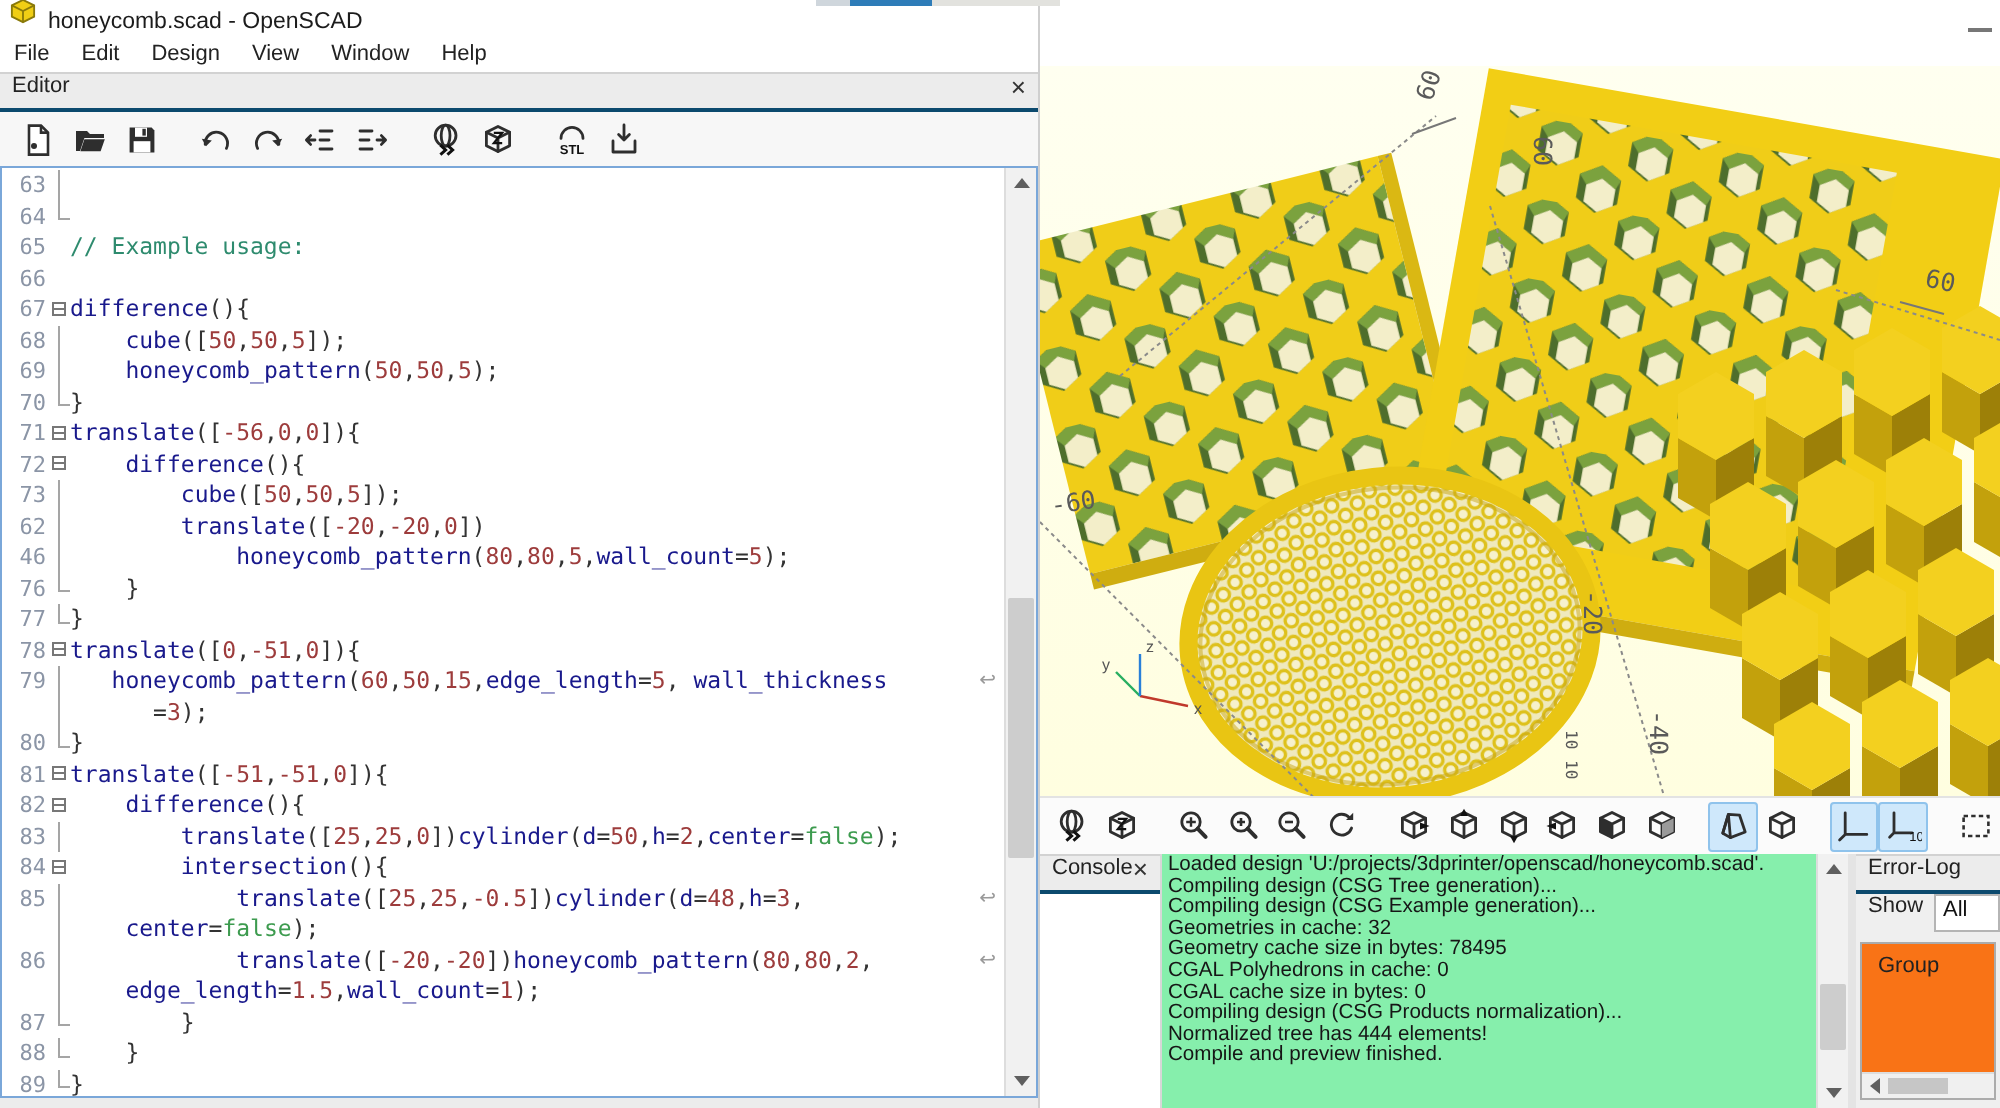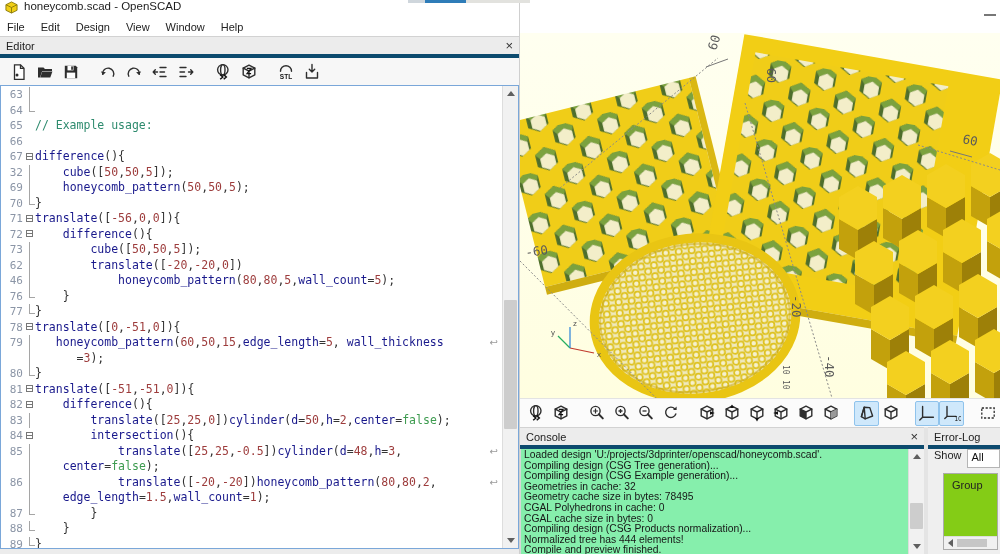--- a/index.html
+++ b/index.html
@@ -2,26 +2,26 @@
 <html><head>
 <meta charset="utf-8">
 <style>
   html,body{margin:0;padding:0}
   body{width:1000px;height:554px;overflow:hidden;position:relative;background:#fff;
        font-family:"Liberation Sans",sans-serif;-webkit-font-smoothing:antialiased}
   #app{display:flex;width:1000px;height:554px}
 
   
   #left{width:520px;box-sizing:border-box;display:flex;flex-direction:column;background:#f2f2f2;border-right:1px solid #cfcfcf}
-  #titlebar{height:17px;background:#fff;display:flex;align-items:flex-start;padding-left:5px;gap:6px}
+  #titlebar{height:17px;background:#fff;display:flex;align-items:flex-end;padding-left:5px;gap:6px}
   #titlebar .t{font-size:11.5px;color:#1c1c1c}
   #menubar{height:19px;background:#fff;display:flex;align-items:center;padding-left:7px;gap:16px}
   #menubar .mi{font-size:11px;color:#222;cursor:default}
-  .panel-head{height:17px;background:#ececec;border-top:1px solid #d2d2d2;border-bottom:4px solid #0c4a6e;
-      display:flex;align-items:center;padding:0 6px;font-size:11px;color:#222}
+  .panel-head{height:17px;background:#ececec;border-top:1px solid #d2d2d2;border-bottom:2px solid #0c4a6e;
+      display:flex;align-items:flex-start;padding:0 6px;font-size:11px;color:#222}
   .panel-head .sp{flex:1}
   .panel-head .x{font-size:13px;color:#333;line-height:13px;cursor:default}
   #ed-toolbar{height:27px;background:#f7f7f7;display:flex;align-items:center;padding-left:6px}
   .tbtn{width:24px;height:24px;display:flex;align-items:center;justify-content:center;border:1px solid transparent;border-radius:2px}
   .tbtn.active{background:#cfe8fb;border-color:#8fc3ec}
   #code-wrap{flex:1;background:#fff;border:1px solid #7aa7d9;display:flex;overflow:hidden;position:relative}
   #code{flex:1;overflow:hidden;padding-top:1px}
   .crow{display:flex;height:15.5px;line-height:15.5px;position:relative;font-family:"DejaVu Sans Mono",monospace;font-size:11.5px}
   .lnum{flex:0 0 22px;text-align:right;color:#8b95a6;padding-right:2px;font-size:11px}
   .fold{flex:0 0 10px;position:relative}
@@ -42,30 +42,30 @@
 
   
   #right{width:480px;display:flex;flex-direction:column;position:relative}
   #vp-top{height:33px;background:#fff;position:relative}
   #vp-dash{position:absolute;left:464px;top:14px;width:12px;height:2px;background:#777}
   #viewport{height:365px;background:linear-gradient(#fffff0,#fffee0);position:relative;overflow:hidden}
   #vp-toolbar{height:28px;background:#fbfbfb;border-top:1px solid #e3e3e3;display:flex;align-items:center;padding-left:4px}
   #vp-toolbar .tbtn{width:23px;height:23px}
   .ggap{margin-left:11px}
   #bottom{flex:1;display:flex;min-height:0}
-  #console{width:404px;display:flex;flex-direction:column;min-height:0}
+  #console{width:404px;display:flex;flex-direction:row;min-height:0}
   #console-body{flex:1;display:flex;min-height:0;background:#86efac;border-left:1px solid #d7d7d7}
   #console-lines{flex:1;overflow:hidden;padding:1px 0 0 3px}
   .cline{font-size:10.3px;line-height:10.6px;color:#161616;white-space:nowrap}
   #divider{width:4px;background:#e4e4e4}
   #errlog{flex:1;display:flex;flex-direction:column;background:#efefef;min-height:0}
   #show-row{height:22px;display:flex;align-items:flex-start;padding:0 0 0 6px;gap:5px}
   #show-row .lbl{font-size:11px;color:#222}
   #all-box{flex:1;height:16px;background:#fff;border:1px solid #b5b5b5;font-size:11px;color:#111;padding:1px 0 0 4px}
-  #group-box{flex:1;margin:2px 2px 4px 15px;background:#84cc16;border:1px solid #ababab;display:flex;flex-direction:column;min-height:0}
+  #group-box{flex:1;margin:2px 2px 4px 2px;background:#f97316;border:1px solid #ababab;display:flex;flex-direction:column;min-height:0}
   #group-box .gtitle{font-size:11px;color:#222;padding:5px 0 0 8px;flex:1}
   #hscroll{height:12px;background:#f0f0f0;border-top:1px solid #ddd;display:flex;align-items:center}
   #hscroll .btn{width:12px;height:12px;display:flex;align-items:center;justify-content:center}
   #hscroll .thumb{width:30px;height:8px;background:#c6c6c6;margin-left:1px}
 
   
   #topbar{position:absolute;top:0;left:408px;height:3px;display:flex;z-index:9}
   #topbar .s1{width:17px;background:#cfd6dc}
   #topbar .s2{width:41px;background:#2e7cb8}
   #topbar .s3{width:64px;background:#e2e2de}
@@ -200,21 +200,21 @@
             <span class="lnum">66</span>
             <span class="fold "></span>
             <span class="ctext"></span>
           </div>
           <div class="crow">
             <span class="lnum">67</span>
             <span class="fold start"></span>
             <span class="ctext"><span class="tk-i">difference</span>(){</span>
           </div>
           <div class="crow">
-            <span class="lnum">32</span>
+            <span class="lnum">68</span>
             <span class="fold line"></span>
             <span class="ctext">    <span class="tk-i">cube</span>([<span class="tk-n">50</span>,<span class="tk-n">50</span>,<span class="tk-n">5</span>]);</span>
           </div>
           <div class="crow">
             <span class="lnum">69</span>
             <span class="fold line"></span>
             <span class="ctext">    <span class="tk-i">honeycomb_pattern</span>(<span class="tk-n">50</span>,<span class="tk-n">50</span>,<span class="tk-n">5</span>);</span>
           </div>
           <div class="crow">
             <span class="lnum">70</span>

